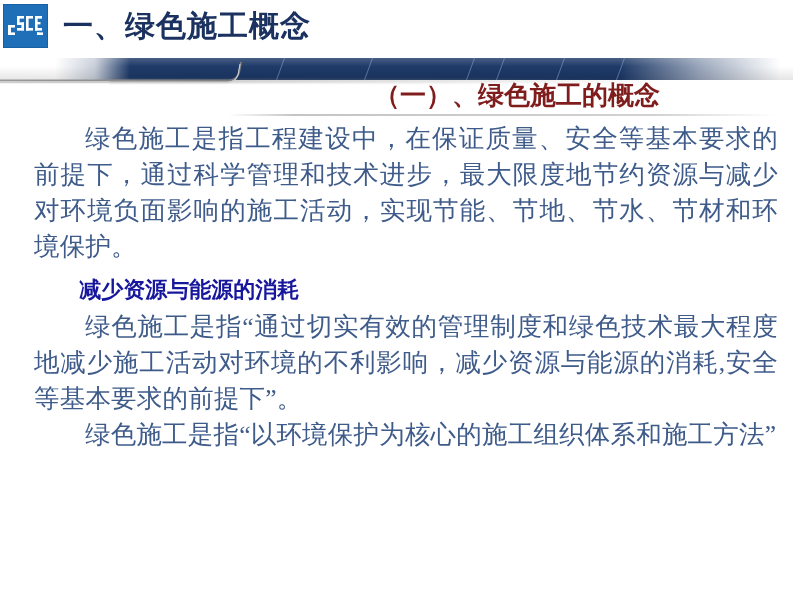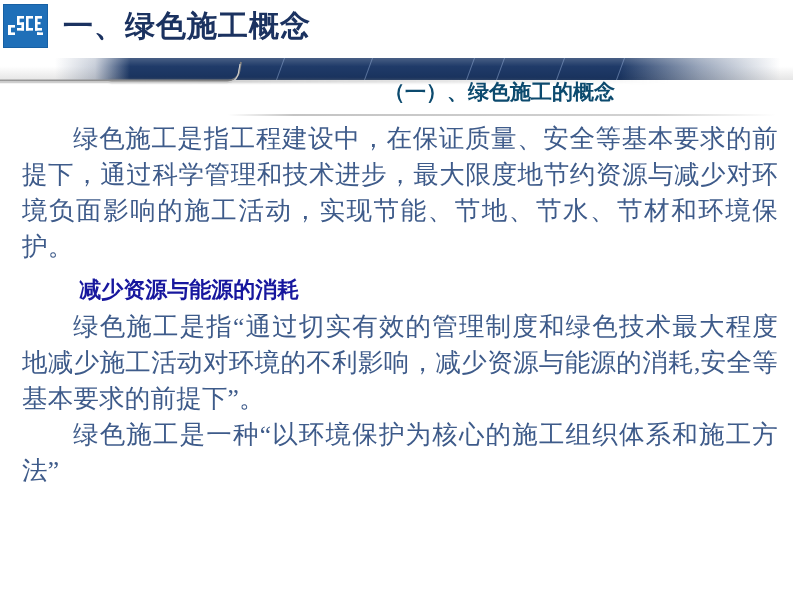--- a/index.html
+++ b/index.html
@@ -117,26 +117,26 @@
     position: absolute;
     left: 0;
     top: 60px;
     width: 300px;
     height: 36px;
   }
 
   
   .subtitle {
     position: absolute;
-    left: 384px;
+    left: 374px;
     top: 78px;
     font-family: "Liberation Sans", "DejaVu Sans", sans-serif;
-    font-size: 21px;
+    font-size: 26px;
     font-weight: bold;
-    color: #0c4a6e;
+    color: #7f1d1d;
     white-space: nowrap;
     letter-spacing: 0px;
   }
   .subtitle-rule {
     position: absolute;
     left: 228px;
     top: 114px;
     width: 548px;
     height: 2px;
     background: linear-gradient(to right,
@@ -156,21 +156,21 @@
   .para {
     color: #3e5b8a;
     font-family: "Liberation Serif", "DejaVu Serif", serif;
     font-size: 25.5px;
     line-height: 36px;
     text-align: justify;
     text-justify: inter-character;
     margin: 0;
     letter-spacing: 0.2px;
   }
-  .para.indent { text-indent: 2em; }
+  .para.indent { text-indent: 2em; margin-left: 12px; }
   .subhead {
     color: #17179e;
     font-family: "Liberation Sans", "DejaVu Sans", sans-serif;
     font-size: 22px;
     font-weight: bold;
     line-height: 34px;
     margin: 5px 0 2px 0;
     text-indent: 2.6em;
     letter-spacing: 0px;
   }
@@ -238,16 +238,16 @@
   </svg>
 
   <div class="subtitle">（一）、绿色施工的概念</div>
   <div class="subtitle-rule"></div>
 
   <div class="body-wrap">
     <p class="para indent">绿色施工是指工程建设中，在保证质量、安全等基本要求的前提下，通过科学管理和技术进步，最大限度地节约资源与减少对环境负面影响的施工活动，实现节能、节地、节水、节材和环境保护。</p>
     <div class="gap-sm"></div>
     <div class="subhead">减少资源与能源的消耗</div>
     <p class="para indent">绿色施工是指“通过切实有效的管理制度和绿色技术最大程度地减少施工活动对环境的不利影响，减少资源与能源的消耗,安全等基本要求的前提下”。</p>
-    <p class="para indent">绿色施工是一种“以环境保护为核心的施工组织体系和施工方法”</p>
+    <p class="para indent">绿色施工是指“以环境保护为核心的施工组织体系和施工方法”</p>
   </div>
 
 </div>
 
 </body></html>

